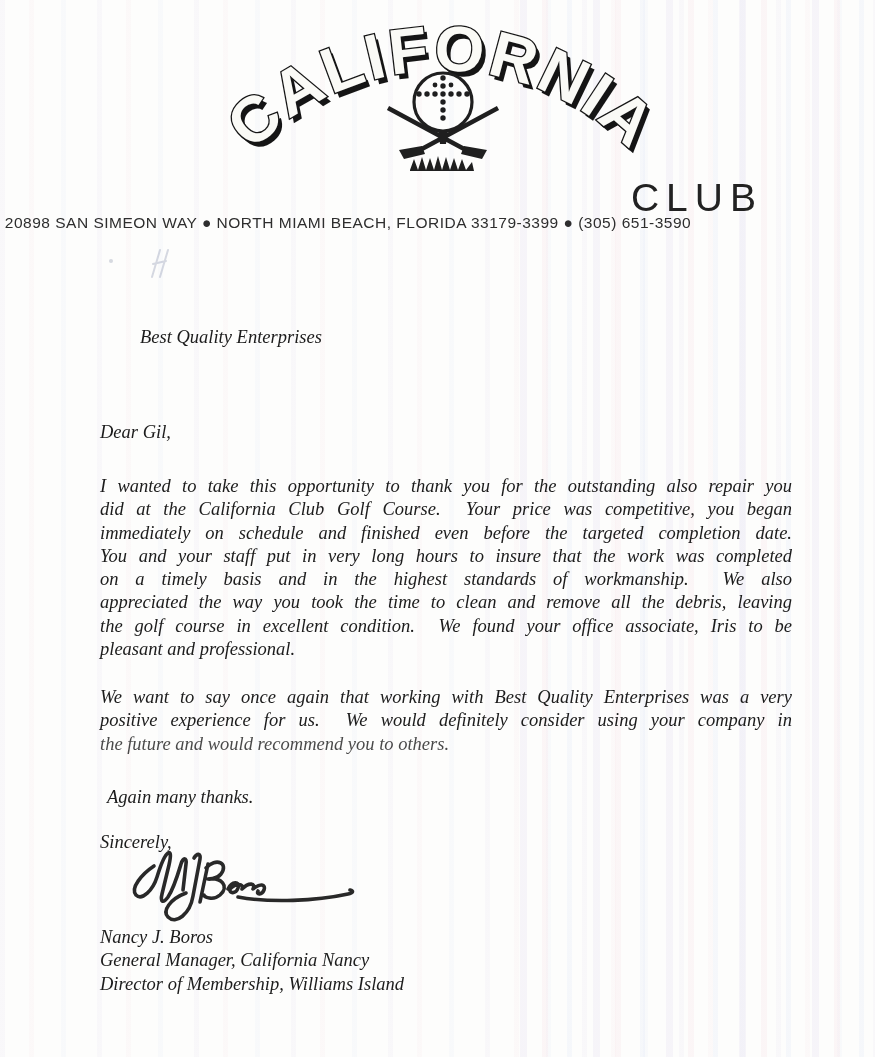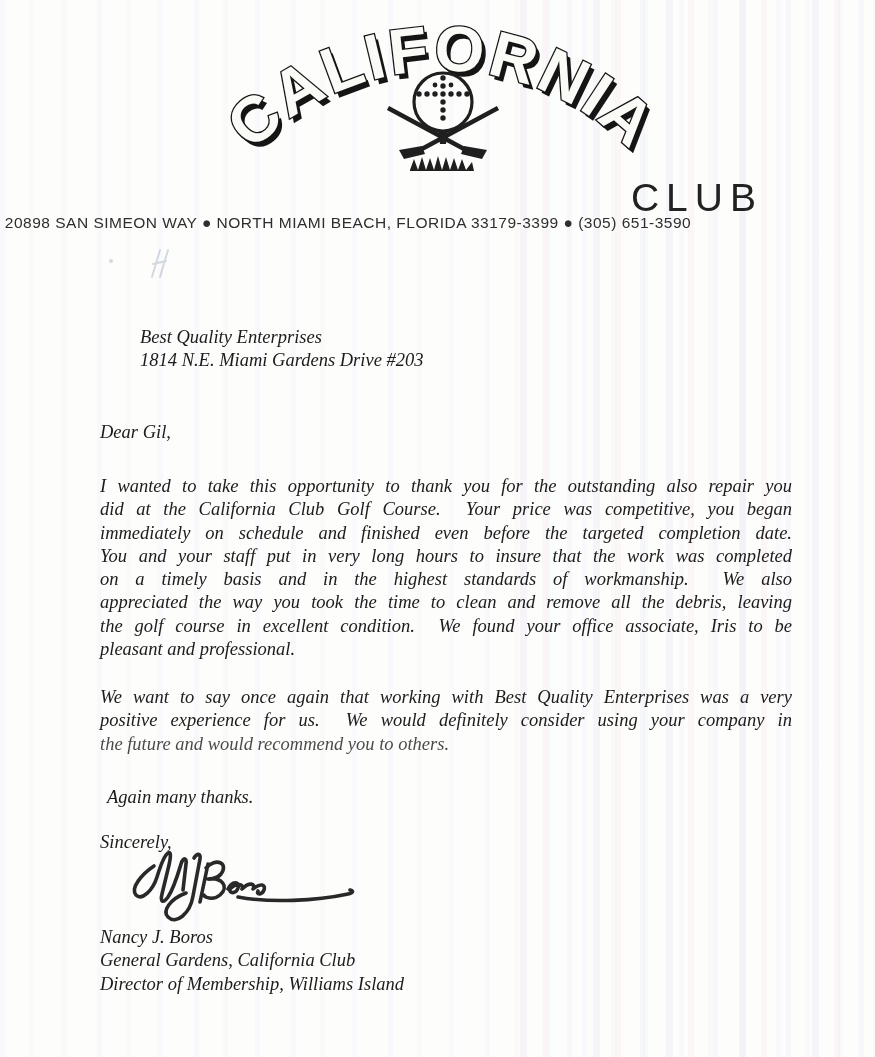--- a/index.html
+++ b/index.html
@@ -117,21 +117,20 @@
   </header>
 
   <svg class="pencil" viewBox="0 0 26 36">
     <path d="M6,31 L14,4 M14,31 L22,4 M7,18 L20,15" stroke="rgba(140,148,175,0.7)" stroke-width="2" fill="none" stroke-linecap="round"></path>
   </svg>
   <div class="faint-dot"></div>
 
   <main>
     <div class="block recipient lines">
         <div class="line">Best Quality Enterprises</div>
-        <div class="line">1814 N.E. Miami Gardens Drive #203</div>
       </div>
 
     <div class="block salutation textline">Dear Gil,</div>
 
     <div class="block para1 justified lines">
         <div class="line">I wanted to take this opportunity to thank you for the outstanding also repair you</div>
         <div class="line">did at the California Club Golf Course.  Your price was competitive, you began</div>
         <div class="line">immediately on schedule and finished even before the targeted completion date.</div>
         <div class="line">You and your staff put in very long hours to insure that the work was completed</div>
         <div class="line">on a timely basis and in the highest standards of workmanship.  We also</div>
@@ -153,17 +152,17 @@
     <svg class="signature-svg" viewBox="0 0 250 92">
       <path class="sig-ink" d="M34,22 C22,30 10,44 16,51 C22,57 33,46 37,33 C41,20 45,11 48,9 C51,7 51,12 49,21 L42,50 C40,58 43,60 48,53 C54,44 58,30 61,20 C63,13 67,13 66,20 L63,46"></path>
       <path class="sig-ink" d="M74,14 C77,9 81,9 80,15 L73,52 C70,70 56,81 48,73 C42,67 50,55 66,49"></path>
       <path class="sig-ink" d="M88,20 L80,58 M86,24 C96,13 109,19 101,30 C96,36 88,35 88,35 C101,33 110,42 100,51 C93,57 84,53 84,51"></path>
       <path class="sig-ink" d="M108,45 C112,37 120,37 118,44 C116,50 109,50 110,45 C116,39 124,39 122,45 C129,38 136,39 133,45 C140,39 146,40 144,46 C142,51 136,51 138,47"></path>
       <path class="sig-ink" d="M118,53 C150,59 196,57 228,50 C233,49 234,47 230,46"></path>
     </svg>
 
     <div class="block sigblock">
       <div class="textline">Nancy J. Boros</div>
-      <div class="textline">General Gardens, California Club</div>
+      <div class="textline">General Manager, California Nancy</div>
       <div class="textline">Director of Membership, Williams Island</div>
     </div>
   </main>
 </div>
 
 </body></html>

